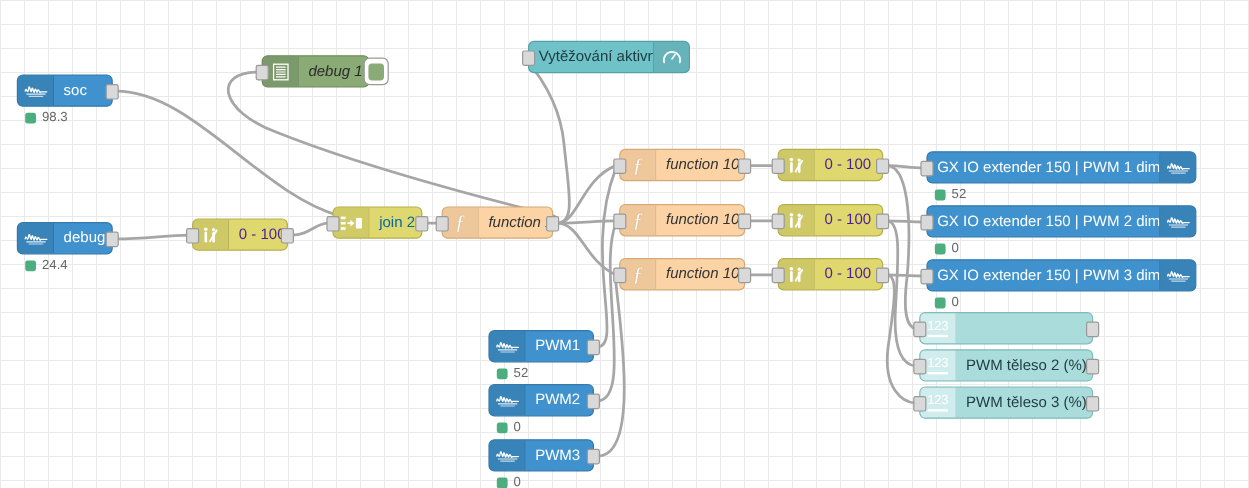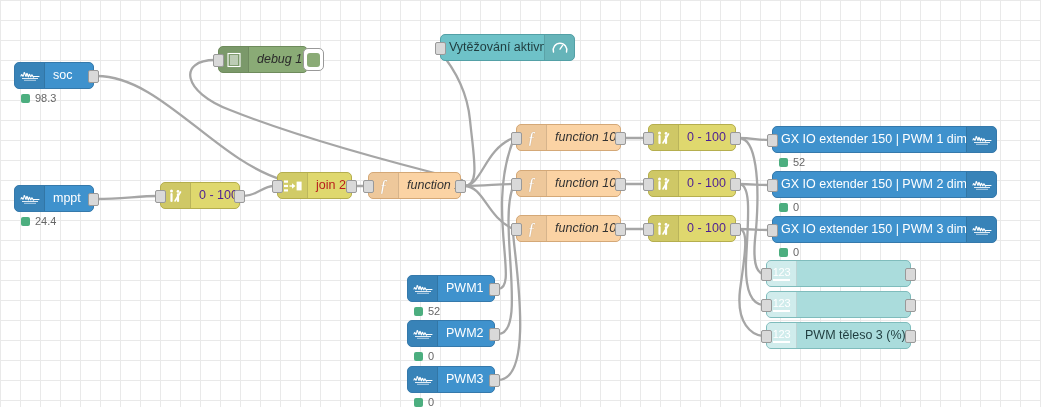--- a/index.html
+++ b/index.html
@@ -66,21 +66,21 @@
     border-left: 1px solid rgba(0,0,0,0.10);
     border-radius: 0 4px 4px 0;
   }
   .icon-cell svg { display:block; }
 
   
   .n-victron { background: #3f92cd; border-color: #3579ab; color: #ffffff; }
   .n-victron .icon-cell { background: rgba(0,0,0,0.10); }
   .n-range   { background: #dfd86e; border-color: #b5ae4e; color: #4c1d95; }
   .n-range .icon-cell { background: rgba(0,0,0,0.07); }
-  .n-join    { background: #dfd86e; border-color: #b5ae4e; color: #b91c1c; }
+  .n-join    { background: #dfd86e; border-color: #b5ae4e; color: #0369a1; }
   .n-func    { background: #fbd3a4; border-color: #d4a877; color: #333333; }
   .n-func .icon-cell { background: rgba(0,0,0,0.05); }
   .n-debug   { background: #8aab76; border-color: #6e8b5c; color: #2b2b2b; }
   .n-debug .icon-cell { background: rgba(0,0,0,0.10); }
   .n-gauge   { background: #6ec2c8; border-color: #53a0a6; color: #1f3c3e; }
   .n-gauge .icon-cell { background: rgba(0,0,0,0.07); }
   .n-numeric { background: #aadcdc; border-color: #7fbcbc; color: #1f3c3e; }
   .n-numeric .icon-cell { background: rgba(255,255,255,0.45); }
 
   .node .label.italic { font-style: italic; }
@@ -220,21 +220,21 @@
       </div>
       <div class="node n-victron" style="left: 14px; top: 185px; width: 80px;">
         <div class="icon-cell">
           <svg width="20" height="14" viewBox="0 0 20 14">
             <path d="M1 7 C2 2 3 12 4 4 C5 1 5.6 12 6.6 5 C7.6 2 8 12 9 6 C10 3 10.4 11 11.4 6.5 C12.4 4 13 10 14 7.5 L19 7.5" fill="none" stroke="#ffffff" stroke-width="1.1" stroke-linecap="round"></path>
             <path d="M2 9.5 L18 9.5" fill="none" stroke="#ffffff" stroke-width="1" opacity="0.85"></path>
             <path d="M4 11.3 L16 11.3" fill="none" stroke="#ffffff" stroke-width="0.9" opacity="0.7"></path>
           </svg>
         </div>
         <div class="body">
-          <span class="label">mppt</span>
+          <span class="label">debug</span>
         </div>
         <div class="port out"></div>
         <div class="status">
           <span class="dot" style="background: rgb(76, 174, 127);"></span>
           <span>24.4</span>
         </div>
       </div>
       <div class="node n-range" style="left: 160px; top: 182px; width: 80px;">
         <div class="icon-cell">
           <svg width="18" height="16" viewBox="0 0 18 16">
@@ -423,20 +423,23 @@
         <div class="icon-cell">
           <span class="num-glyph">123</span>
         </div>
         <div class="port in"></div>
         <div class="port out"></div>
       </div>
       <div class="node n-numeric" style="left: 766px; top: 291px; width: 145px;">
         <div class="icon-cell">
           <span class="num-glyph">123</span>
         </div>
+        <div class="body">
+          <span class="label">PWM těleso 2 (%)</span>
+        </div>
         <div class="port in"></div>
         <div class="port out"></div>
       </div>
       <div class="node n-numeric" style="left: 766px; top: 322px; width: 145px;">
         <div class="icon-cell">
           <span class="num-glyph">123</span>
         </div>
         <div class="body">
           <span class="label">PWM těleso 3 (%)</span>
         </div>

